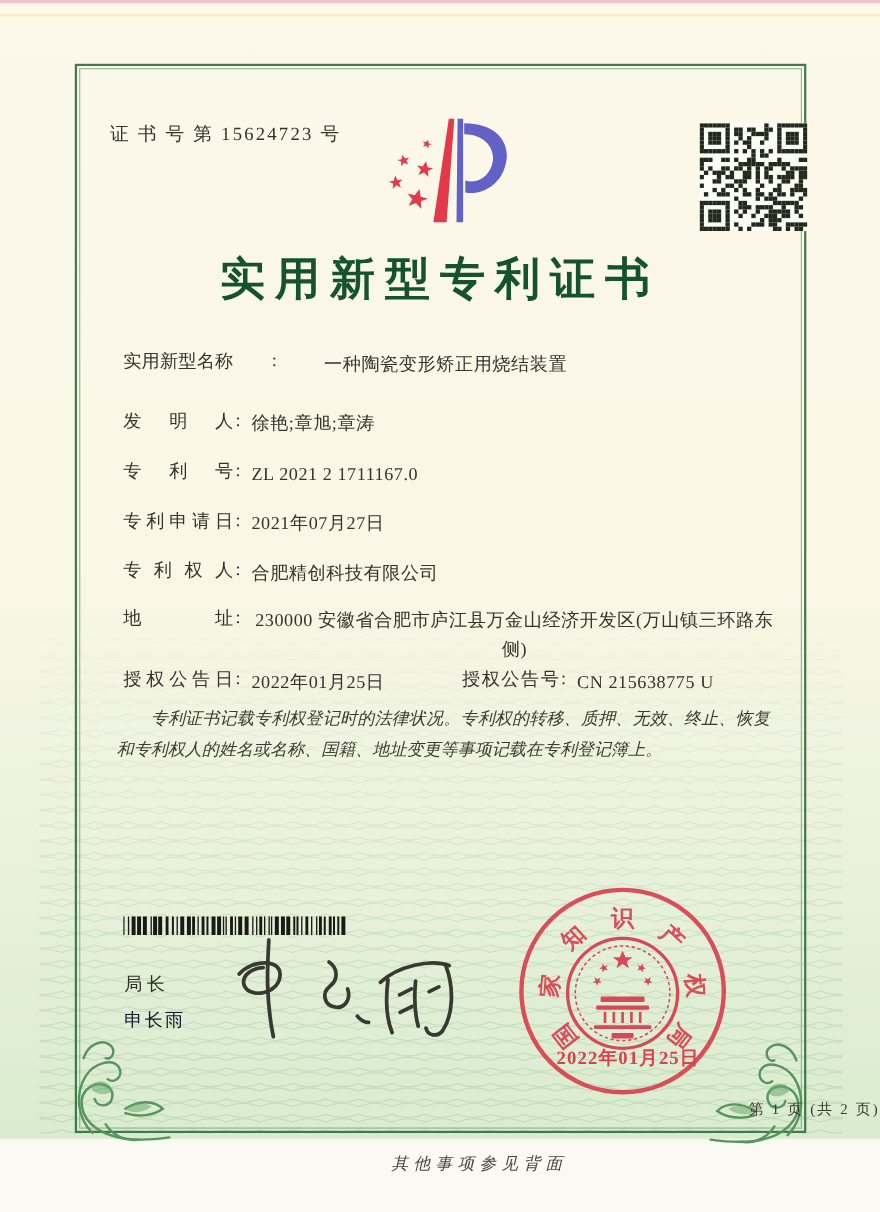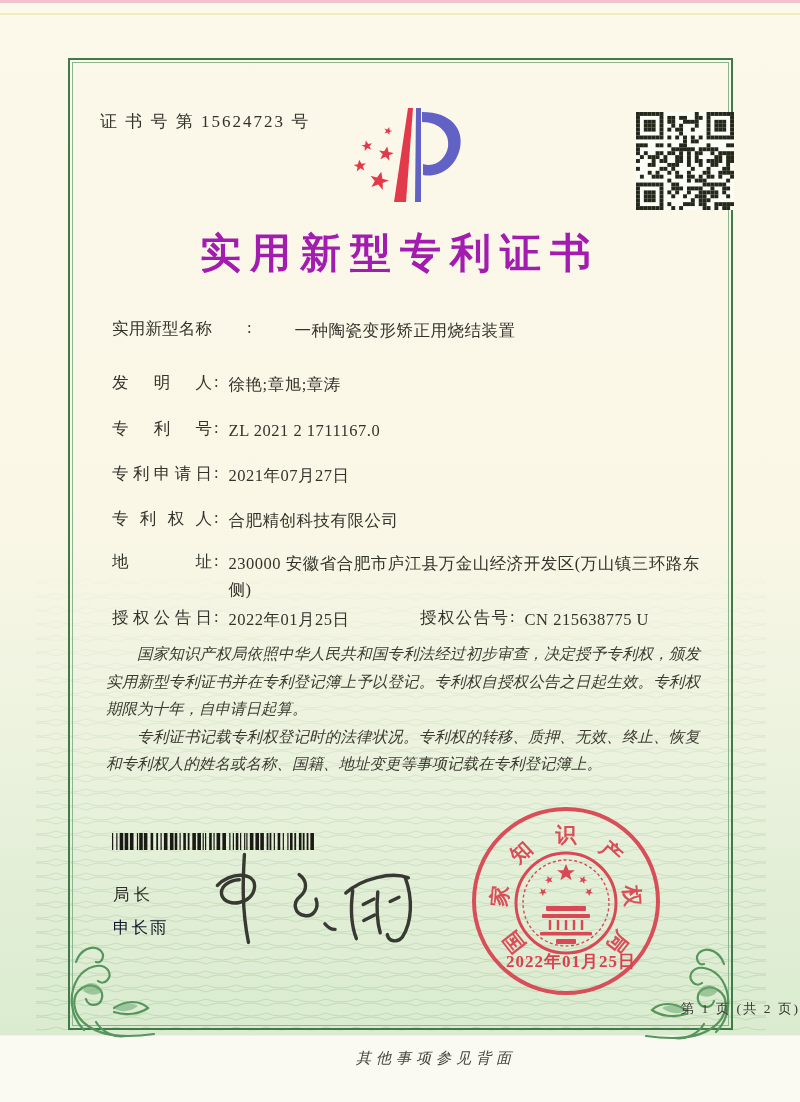--- a/index.html
+++ b/index.html
@@ -13,25 +13,25 @@
         background:linear-gradient(180deg,rgba(219,236,209,0) 0%,rgba(219,236,209,.45) 55%,rgba(212,233,201,.75) 100%);}
   .bottom-strip{left:0;top:1036px;width:800px;height:66px;background:#fbfaf2;z-index:1;}
   #waves{left:36px;top:575px;z-index:0;}
   .frame{left:68px;top:58px;width:665px;height:972px;border:2.5px solid #3f7a49;z-index:2;box-sizing:border-box;}
   .frame::before{content:"";position:absolute;left:2px;top:2px;right:2px;bottom:2px;border:1.5px solid #89b48d;}
   .flourish{z-index:3;}
   .cert-no{left:100px;top:110px;font-size:17px;letter-spacing:2px;color:#33332a;z-index:3;}
   #logo{left:336px;top:104px;z-index:3;}
   #qr{left:636px;top:112px;z-index:3;background:#fdfdf8;}
   .title{left:0;top:226px;width:800px;text-align:center;font-size:41px;font-weight:700;
-         letter-spacing:9px;color:#a21caf;z-index:3;}
+         letter-spacing:9px;color:#14532d;z-index:3;}
   .field-row{left:112px;z-index:3;font-size:16.5px;color:#33332b;display:flex;}
   .flabel{display:inline-block;width:100px;text-align:justify;text-align-last:justify;color:#33332b;}
   .colon{margin:0 10px 0 2px;}
-  .fvalue{letter-spacing:.5px;max-width:478px;line-height:26px;}
+  .fvalue{letter-spacing:.5px;max-width:478px;line-height:26px;text-align:center;}
   .grant-right{position:absolute;left:308px;top:0;display:flex;}
   .grant-right .flabel{width:88px;}
   .paras{left:106px;top:640px;width:594px;z-index:3;font-size:15.5px;line-height:27.5px;
          color:#3b3b31;text-align:justify;}
   .paras p{margin:0;text-indent:2em;font-style:italic;}
   #barcode{left:112px;top:833px;z-index:3;}
   .signer-title{left:113px;top:884px;font-size:16.5px;letter-spacing:4px;color:#2f2f28;
                 font-family:"Liberation Sans","DejaVu Sans",sans-serif;z-index:3;}
   .signer-name{left:113px;top:917px;font-size:16.5px;letter-spacing:2px;color:#0f172a;
                font-family:"Liberation Sans","DejaVu Sans",sans-serif;z-index:3;}
@@ -511,21 +511,20 @@
     <span class="colon">:</span>
   <span class="fvalue">2022年01月25日</span>
   <span class="grant-right">
     <span class="flabel">授权公告号</span>
       <span class="colon">:</span>
     <span class="fvalue">CN 215638775 U</span>
   </span>
 </div>
 
 <div class="abs paras">
-  <p>国家知识产权局依照中华人民共和国专利法经过初步审查，决定授予专利权，颁发实用新型专利证书并在专利登记簿上予以登记。专利权自授权公告之日起生效。专利权期限为十年，自申请日起算。</p>
   <p>专利证书记载专利权登记时的法律状况。专利权的转移、质押、无效、终止、恢复和专利权人的姓名或名称、国籍、地址变更等事项记载在专利登记簿上。</p>
 </div>
 
 <svg id="barcode" class="abs" width="204" height="17">
     <rect x="0" y="0" width="1.2" height="17" fill="#1a1a14"></rect>
     <rect x="4.264202766709124" y="0" width="1.2" height="17" fill="#1a1a14"></rect>
     <rect x="7.656119139146115" y="0" width="3.6" height="17" fill="#1a1a14"></rect>
     <rect x="12.626575620298542" y="0" width="3.6" height="17" fill="#1a1a14"></rect>
     <rect x="17.90986052840476" y="0" width="3.6" height="17" fill="#1a1a14"></rect>
     <rect x="24.882813426611392" y="0" width="1.2" height="17" fill="#1a1a14"></rect>

